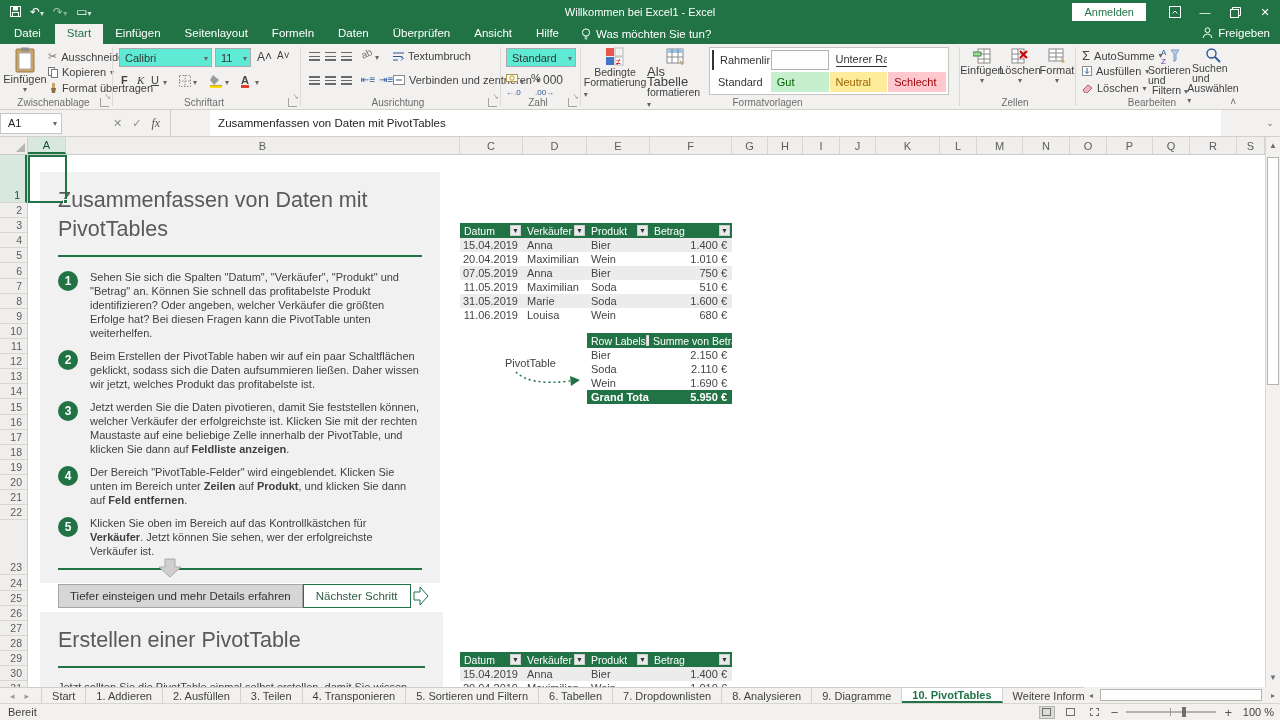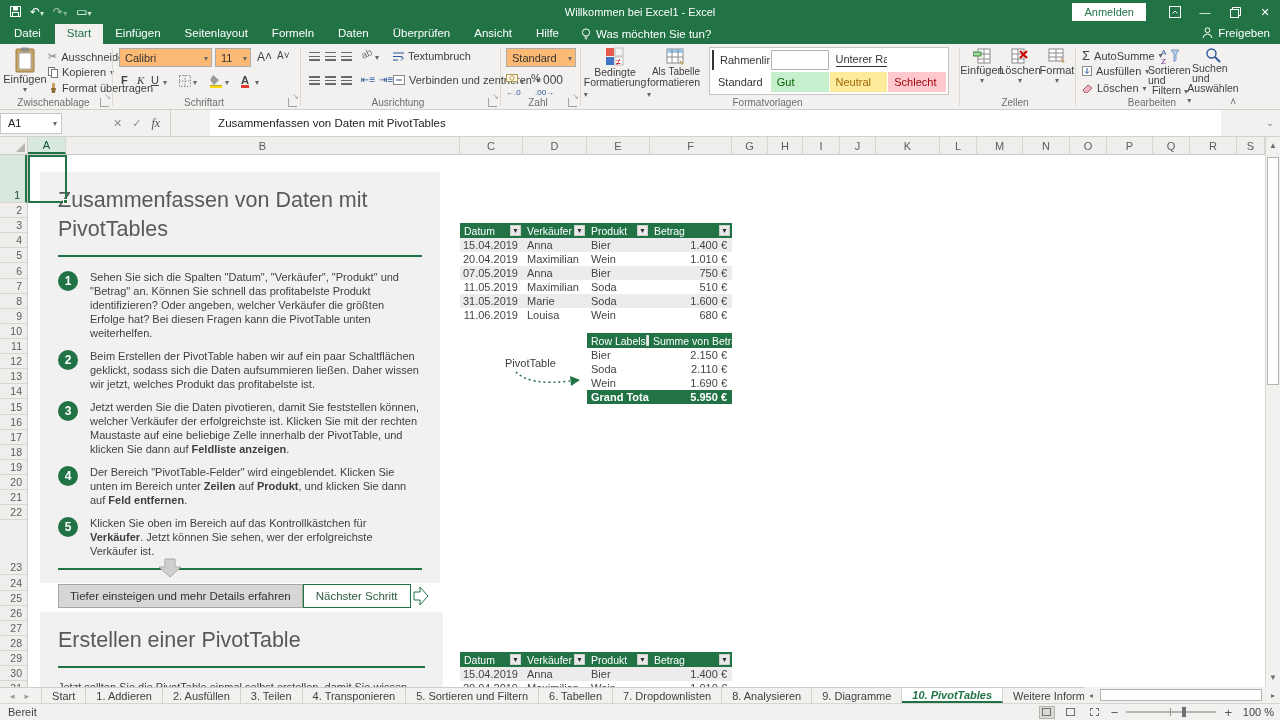--- a/index.html
+++ b/index.html
@@ -26,21 +26,21 @@
   .share { position:absolute; right:10px; top:27px; color:#fff; font-size:11.5px; display:flex; gap:5px; align-items:center; }
 
   
   .ribbon { position:absolute; left:0; top:44px; width:1280px; height:66px; background:#f3f1ef; border-bottom:1px solid #d2d0cb; }
   .rgroup { position:absolute; top:0; height:65px; }
   .rgroup .gsep { position:absolute; right:0; top:3px; bottom:3px; width:1px; background:#ddd9d3; }
   .glabel { position:absolute; bottom:1px; left:0; right:6px; text-align:center; font-size:10px; color:#6e6e6e; white-space:nowrap; }
   .launcher { position:absolute; bottom:2px; right:4px; width:9px; height:9px; border-left:1px solid #8a8a8a; border-bottom:1px solid #8a8a8a; opacity:.75; }
   .launcher:after { content:"↘"; position:absolute; right:-2px; top:-6px; font-size:8px; color:#8a8a8a; }
   .smallbtn { display:flex; align-items:center; gap:4px; font-size:11px; color:#3f3f3f; white-space:nowrap; }
-  .combo { background:#fdba74; border:1px solid #ababab; font-size:11px; color:#333; display:flex; align-items:center; justify-content:space-between; padding:1px 3px 0 5px; height:19px; }
+  .combo { background:#5eead4; border:1px solid #ababab; font-size:11px; color:#333; display:flex; align-items:center; justify-content:space-between; padding:1px 3px 0 5px; height:19px; }
   .caret { font-size:8px; color:#666; }
   .bigbtn { display:flex; flex-direction:column; align-items:center; font-size:11px; color:#3f3f3f; }
   .chip { font-size:11px; display:flex; align-items:center; padding:0 6px; height:20px; white-space:nowrap; overflow:hidden; }
   .iconbox { display:inline-flex; align-items:center; justify-content:center; }
   .minilines { display:inline-block; width:11px; height:9px; background:repeating-linear-gradient(#6a6a6a 0 1.5px, transparent 1.5px 3.6px); }
   .collapse { position:absolute; right:44px; bottom:2px; color:#666; font-size:10px; }
 
   
   .fbar { position:absolute; left:0; top:110px; width:1280px; height:27px; background:#f3f1ef; border-bottom:1px solid #d2d0cb; display:flex; align-items:center;gap:39px; }
   .namebox { width:62px; height:21px; background:#fff; border:1px solid #c8c6c1; margin-left:0; display:flex; align-items:center; justify-content:space-between; padding:0 4px 0 7px; font-size:11px; color:#222; }
@@ -91,21 +91,21 @@
   
   .vscroll { position:absolute; left:1265px; top:137px; width:15px; height:550px; background:#f3f1ef; border-left:1px solid #d8d6d1; }
   .vthumb { position:absolute; left:1px; width:12px; background:#fff; border:1px solid #b5b3ae; }
   .sarrow { position:absolute; left:0; width:14px; height:14px; color:#6f6f6f; font-size:8px; text-align:center; line-height:14px; }
 
   
   .sheetbar { position:absolute; left:0; top:687px; width:1280px; height:16px; background:#f3f1ef; border-top:1px solid #cfcdc8; display:flex; align-items:stretch; font-size:11px; }
   .navarrows { display:flex; align-items:center; gap:10px; padding:0 12px 0 10px; color:#9a9a9a; font-size:9px; }
   .stab { display:flex; align-items:center; padding:0 10px; color:#3f3f3f; border-right:1px solid #d4d2cd; white-space:nowrap; }
   .stab:first-of-type { border-left:1px solid #d4d2cd; }
-  .stab.active { background:#fff; color:#217346; font-weight:bold; border-bottom:2px solid #217346;font-style:italic; }
+  .stab.active { background:#fff; color:#217346; font-weight:bold; border-bottom:2px solid #217346; }
   .addsheet { display:flex; align-items:center; padding:0 12px; color:#666; font-size:12px; }
   .hscroll { position:absolute; right:0; top:687px; width:196px; height:16px; background:#f3f1ef; display:flex; align-items:center; }
   .hthumb { position:absolute; left:16px; right:18px; top:2px; bottom:2px; background:#fff; border:1px solid #b5b3ae; }
   .hsarrow { width:14px; text-align:center; color:#6f6f6f; font-size:8px; }
 
   
   .statusbar { position:absolute; left:0; top:703px; width:1280px; height:17px; background:#f3f1ef; border-top:1px solid #d8d6d1; display:flex; align-items:center; font-size:11px; color:#3f3f3f; }
   .status-left { padding-left:8px; }
   .status-right { position:absolute; right:6px; display:flex; align-items:center; gap:8px; }
   .viewbtn { width:16px; height:13px; border:1px solid transparent; display:flex; align-items:center; justify-content:center; }
@@ -307,21 +307,21 @@
       <span style="line-height:10px;font-size:10.5px">Bedingte</span>
       <span style="line-height:11px;font-size:10.5px"><span>Formatierung</span> <span class="caret">▾</span></span>
     </div>
     <div class="bigbtn abs" style="left:66px;top:3px;width:58px">
       <svg width="20" height="20" viewBox="0 0 20 20">
           <rect x="1" y="2" width="16" height="14" fill="#fff" stroke="#8a8a8a"></rect>
           <rect x="1" y="2" width="16" height="4" fill="#9dc3e6"></rect>
           <path d="M1 10 h16 M6 2 v14 M12 2 v14" stroke="#8a8a8a" fill="none"></path>
           <path d="M13 12 l5 5 -2.5 1 z" fill="#c9a465"></path>
         </svg>
-      <span style="line-height:10px;font-size:10px">Als Tabelle</span>
+      <span style="line-height:10px;font-size:13px">Als Tabelle</span>
       <span style="line-height:11px;font-size:10.5px"><span>formatieren</span> <span class="caret">▾</span></span>
     </div>
     <div class="abs" style="left: 128px; top: 3px; width: 240px; height: 48px; background: rgb(255, 255, 255); border: 1px solid rgb(198, 196, 191); padding: 2px; display: grid; grid-template-columns: repeat(4, 1fr); grid-auto-rows: 21px; gap: 1px;" id="styleGallery">
         <span class="chip" style="background: rgb(255, 255, 255); color: rgb(51, 51, 51); border-left: 2px solid rgb(51, 51, 51);">Rahmenlinie...</span>
         <span class="chip" style="background: rgb(255, 255, 255); color: rgb(51, 51, 51); border: 1px solid rgb(181, 179, 174);"></span>
         <span class="chip" style="background: rgb(255, 255, 255); color: rgb(51, 51, 51);">
           <span style="border-bottom:1.5px solid #333;padding-bottom:1px">Unterer Rand</span>
         </span>
         <span class="chip" style="background: rgb(255, 255, 255); color: rgb(51, 51, 51);"></span>
         <span class="chip" style="background: rgb(255, 255, 255); color: rgb(51, 51, 51);">Standard</span>

